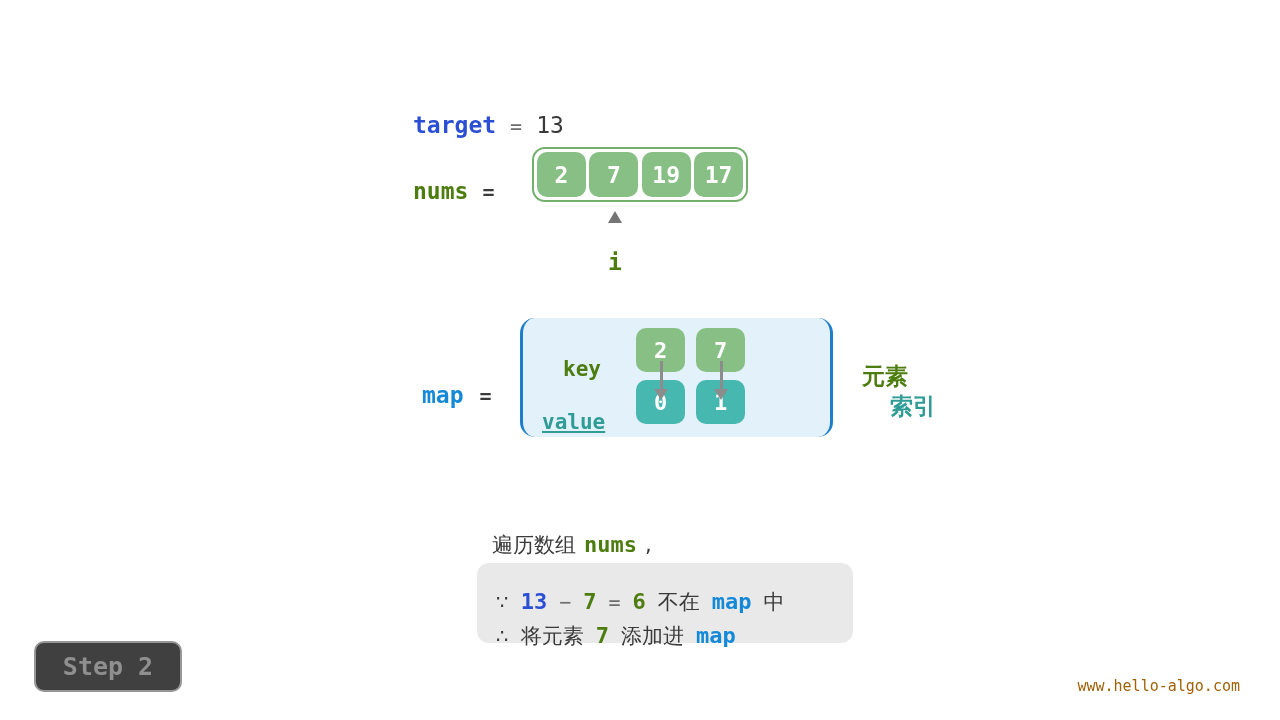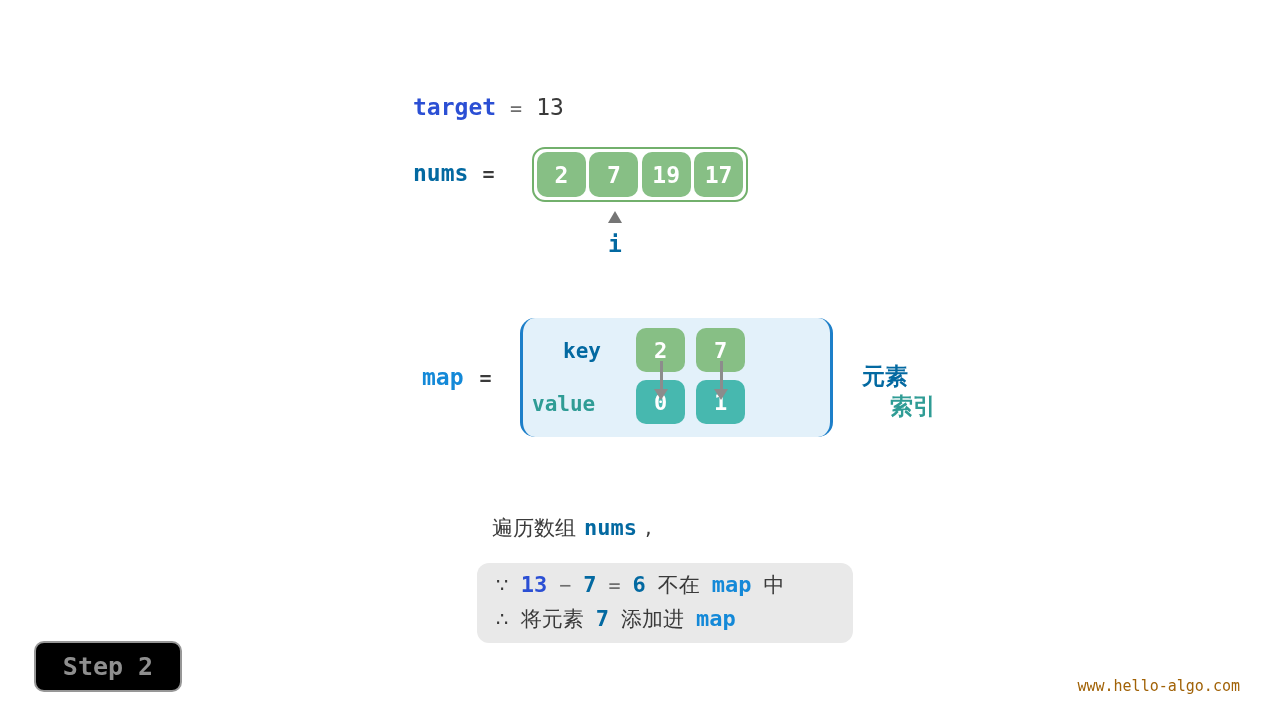--- a/index.html
+++ b/index.html
@@ -1,27 +1,27 @@
 <!DOCTYPE html>
 <html><head>
 <meta charset="utf-8">
 <style>
   html,body{margin:0;padding:0;background:#ffffff;}
   .canvas{position:relative;width:1280px;height:720px;background:#ffffff;overflow:hidden;
           font-family:"DejaVu Sans","Liberation Sans",sans-serif;}
   .abs{position:absolute;}
-  .mono{font-family:"DejaVu Sans Mono","Liberation Mono",monospace;}
+  .mono{font-family:"DejaVu Sans Mono","Liberation Mono",monospace;margin-top:18px;}
   .b{font-weight:bold;}
   .fs20{font-size:20px;}
   .fs21{font-size:21px;}
   .fs22{font-size:22px;}
   .fs23{font-size:23px;}
   .c-targetblue{color:#2b4fd4;}
   .c-mapblue{color:#1489d8;}
-  .c-green{color:#0369a1;}
+  .c-green{color:#4d7c0f;}
   .c-teal{color:#2f9c95;}
   .c-dark{color:#3a3a3a;}
   .c-gray{color:#6e6e6e;}
   .hrow{display:flex;align-items:baseline;}
 
   
   .array-box{left:532px;top:147px;width:216px;height:55px;background:#ffffff;
              border:2px solid #72b06c;border-radius:13px;display:flex;align-items:center;
              justify-content:space-between;padding:0 3px;box-sizing:border-box;}
   .cell{width:49px;height:45px;border-radius:10px;background:#87bf85;display:flex;
@@ -43,21 +43,21 @@
   .kv-arrow .head{position:absolute;left:1px;top:28px;width:0;height:0;
                   border-left:7px solid transparent;border-right:7px solid transparent;
                   border-top:11px solid #8c8c8c;}
 
   
   .reason-box{left:477px;top:563px;width:376px;height:80px;background:#e9e9e9;
               border-radius:12px;box-sizing:border-box;padding:8px 0 0 19px;}
   .reason-line{display:flex;align-items:baseline;gap:12px;height:34px;}
 
   
-  .step-box{left:34px;top:641px;width:148px;height:51px;background:#000000;
+  .step-box{left:34px;top:641px;width:148px;height:51px;background:#404040;
             border:2px solid #979797;border-radius:10px;display:flex;align-items:center;
             justify-content:center;box-sizing:border-box;}
   .step-text{font-family:"DejaVu Sans Mono","Liberation Mono",monospace;font-weight:bold;
              font-size:25px;color:#8f8f8f;}
   .watermark{right:40px;top:677px;font-family:"DejaVu Sans Mono","Liberation Mono",monospace;
              font-size:15px;color:#a16207;}
 </style>
 </head>
 <body>
 
@@ -84,21 +84,21 @@
   <span class="abs caret" style="left:608px;top:211px;"></span>
   <span class="abs mono b fs23 c-green" style="left:607px;top:231px;width:16px;text-align:center;">i</span>
 
   <div class="abs hrow" style="left:422px;top:364px;gap:16px;">
     <span class="mono b fs23 c-mapblue">map</span>
     <span class="mono b fs20 c-dark">=</span>
   </div>
 
   <div class="abs map-panel">
     <span class="abs mono b fs21 c-green" style="left:40px;top:21px;">key</span>
-    <span class="abs mono b fs21 c-teal" style="left:9px;top:74px;">value</span>
+    <span class="abs mono b fs21 c-teal" style="left:19px;top:74px;text-decoration:underline;">value</span>
 
     <div class="kbox" style="left:113px;top:10px;">2</div>
     <div class="kbox" style="left:173px;top:10px;">7</div>
     <div class="kbox vbox" style="left:113px;top:62px;">0</div>
     <div class="kbox vbox" style="left:173px;top:62px;">1</div>
 
     <div class="kv-arrow" style="left:130px;top:43px;">
       <span class="shaft"></span>
         <span class="head"></span>
     </div>

